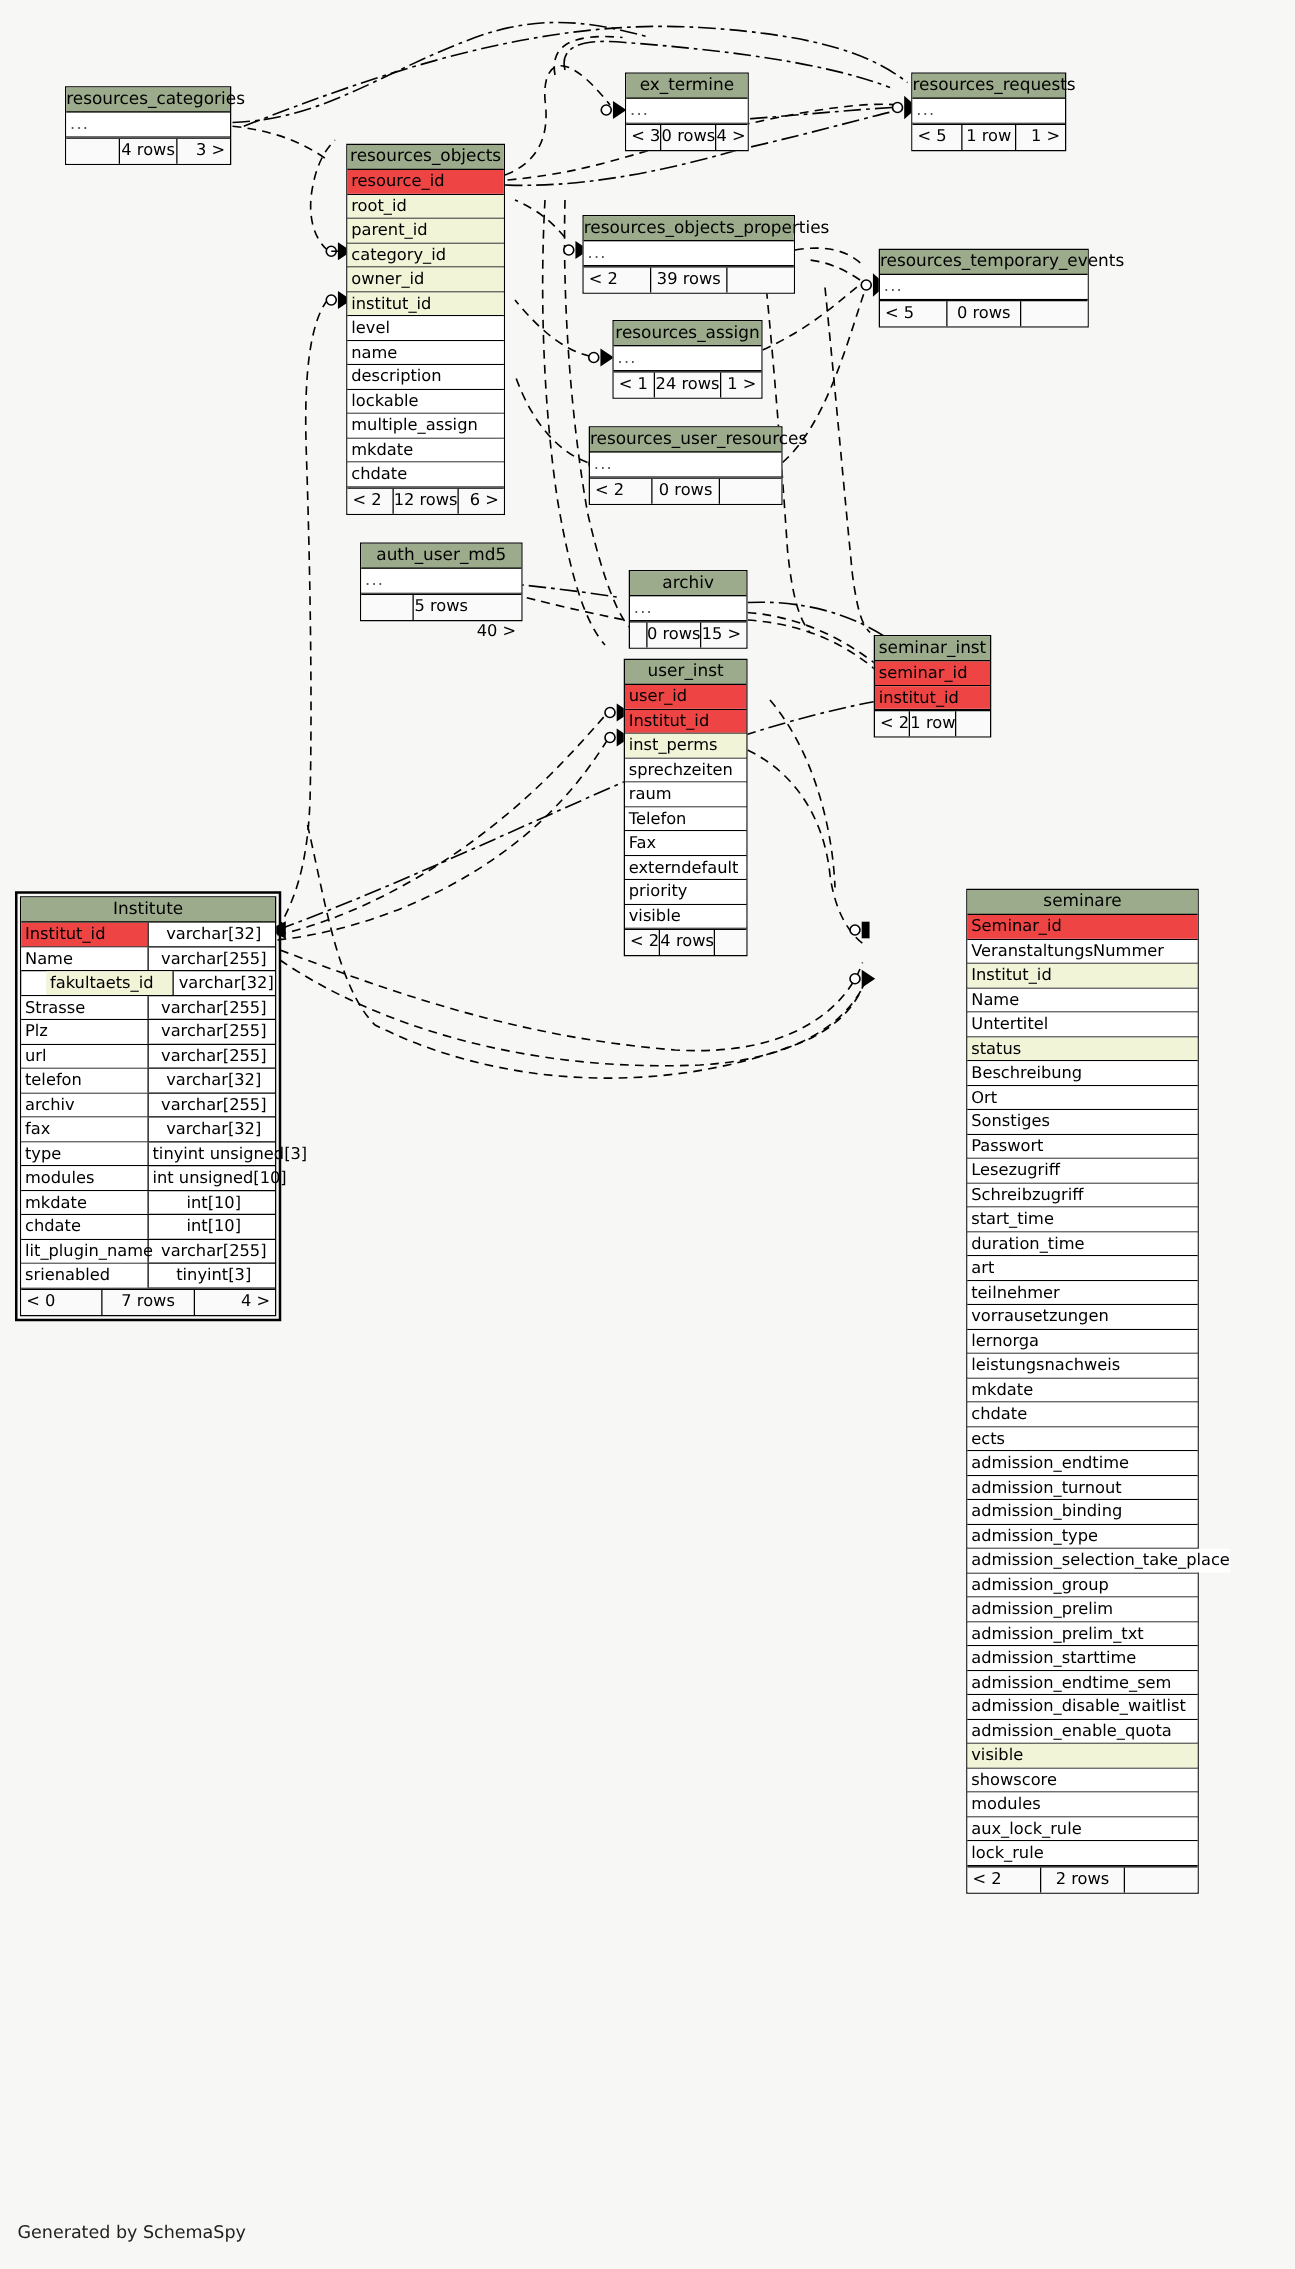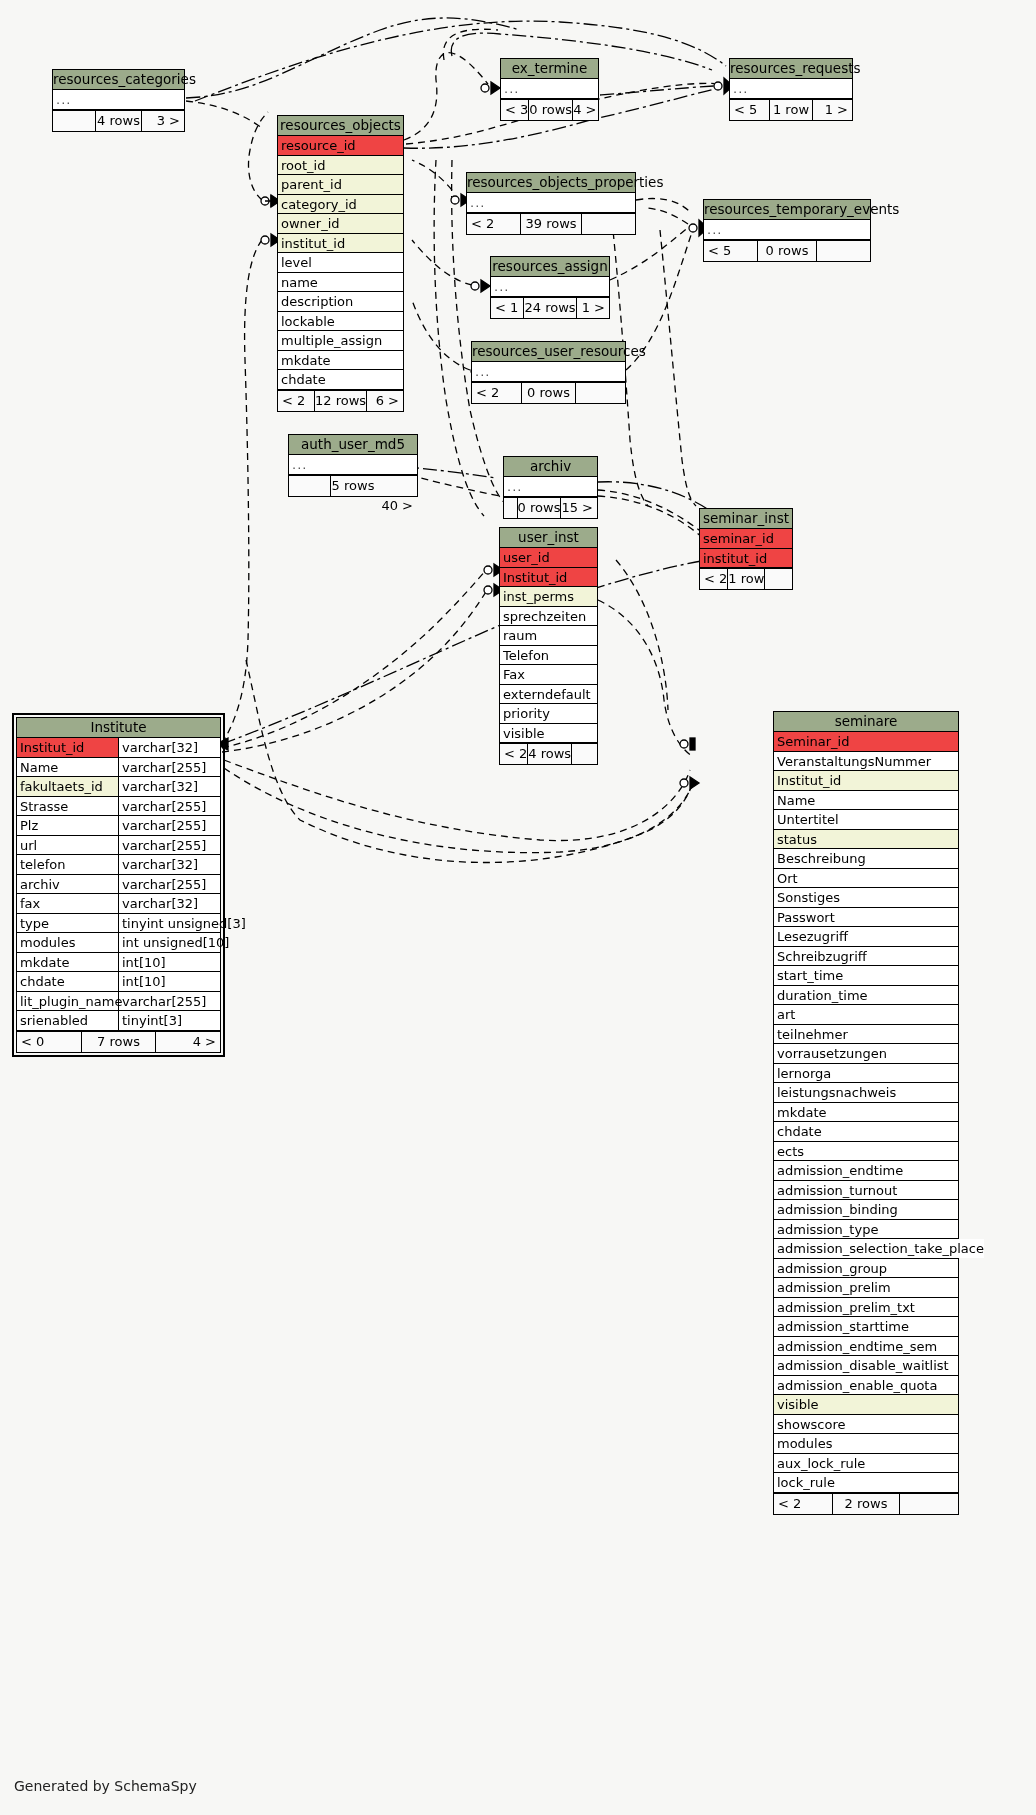--- a/index.html
+++ b/index.html
@@ -31,21 +31,21 @@
   }
   .thead span{position:relative;display:inline-block;}
   .row{
     height:19.5px;line-height:19.5px;
     border-bottom:1px solid #000;
     display:flex;
     box-sizing:border-box;
   }
   .row:last-child{border-bottom:none;}
   .row .nm{padding-left:3px;flex:1;overflow:visible;}
-  .row .ty{padding-left:3px;border-left:1px solid #000;box-sizing:border-box;}
+  .row .ty{padding-left:3px;border-left:1px solid #000;box-sizing:border-box;text-align:center;}
   .pk{background:#ef4444;}
   .fk{background:#f2f4d8;}
   .plain{background:#ffffff;}
   .ellipsis{background:#ffffff;padding-left:4px;color:#555;letter-spacing:1px;}
   .foot{
     display:flex;height:20px;line-height:20px;
     border-top:1px solid #000;background:#fafafa;
     font-size:13px;
   }
   .foot div{box-sizing:border-box;}
@@ -349,21 +349,21 @@
     <div class="thead"><span>Institute</span></div>
     <div class="row">
       <div class="nm pk" style="flex: 0 0 auto; width: 98px;">Institut_id</div>
       <div class="ty" style="flex: 1 1 0%;">varchar[32]</div>
     </div>
     <div class="row">
       <div class="nm plain" style="flex: 0 0 auto; width: 98px;">Name</div>
       <div class="ty" style="flex: 1 1 0%;">varchar[255]</div>
     </div>
     <div class="row">
-      <div class="nm fk" style="flex: 0 0 auto; width: 98px;">fakultaets_id</div>
+      <div class="nm fk" style="flex: 0 0 auto; width: 98px; margin-left: 20px;">fakultaets_id</div>
       <div class="ty" style="flex: 1 1 0%;">varchar[32]</div>
     </div>
     <div class="row">
       <div class="nm plain" style="flex: 0 0 auto; width: 98px;">Strasse</div>
       <div class="ty" style="flex: 1 1 0%;">varchar[255]</div>
     </div>
     <div class="row">
       <div class="nm plain" style="flex: 0 0 auto; width: 98px;">Plz</div>
       <div class="ty" style="flex: 1 1 0%;">varchar[255]</div>
     </div>

